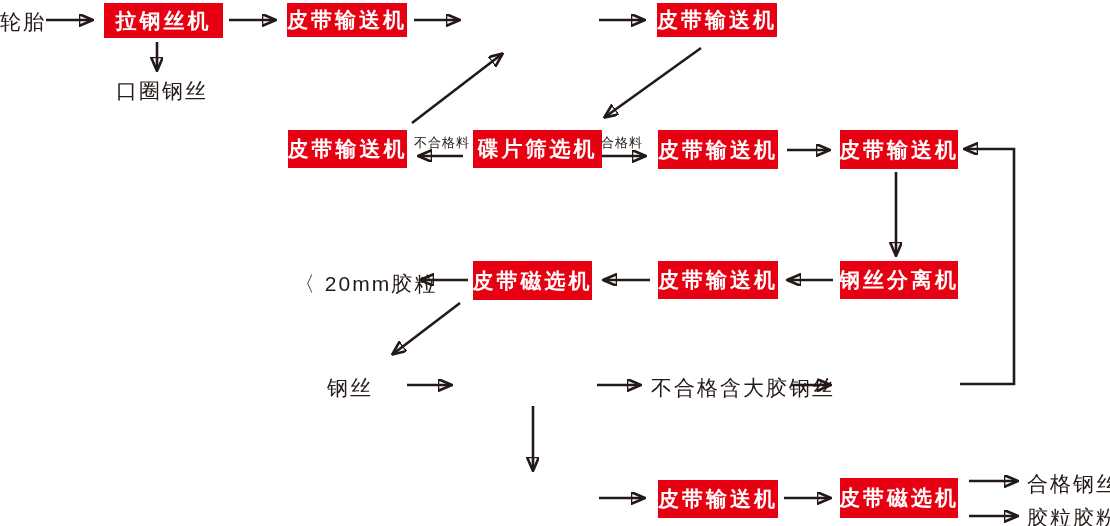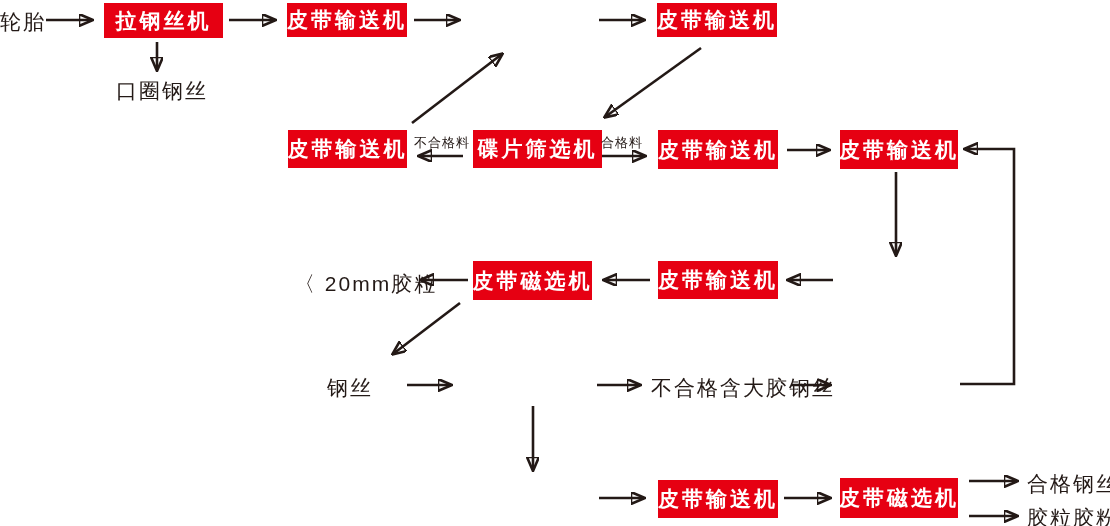--- a/index.html
+++ b/index.html
@@ -83,20 +83,21 @@
   <div class="node" style="left:104px;top:3px;width:119px;height:35px">拉钢丝机</div>
   <div class="node" style="left:287px;top:3px;width:120px;height:34px">皮带输送机</div>
   <div class="node" style="left:657px;top:3px;width:120px;height:34px">皮带输送机</div>
 
   <div class="node" style="left:288px;top:130px;width:119px;height:38px">皮带输送机</div>
   <div class="node" style="left:473px;top:130px;width:129px;height:38px">碟片筛选机</div>
   <div class="node" style="left:658px;top:130px;width:120px;height:39px">皮带输送机</div>
   <div class="node" style="left:840px;top:130px;width:118px;height:39px">皮带输送机</div>
 
   <div class="node" style="left:658px;top:261px;width:120px;height:38px">皮带输送机</div>
+  <div class="node" style="left:840px;top:261px;width:118px;height:38px">钢丝分离机</div>
   <div class="node" style="left:473px;top:261px;width:119px;height:39px">皮带磁选机</div>
 
 
   <div class="node" style="left:658px;top:480px;width:120px;height:38px">皮带输送机</div>
   <div class="node" style="left:840px;top:478px;width:118px;height:40px">皮带磁选机</div>
 
   <div class="plain" style="left:0px;top:8px">轮胎</div>
   <div class="plain" style="left:116px;top:77px">口圈钢丝</div>
   <div class="small" style="left:414px;top:134px">不合格料</div>
   <div class="small" style="left:601px;top:134px">合格料</div>

